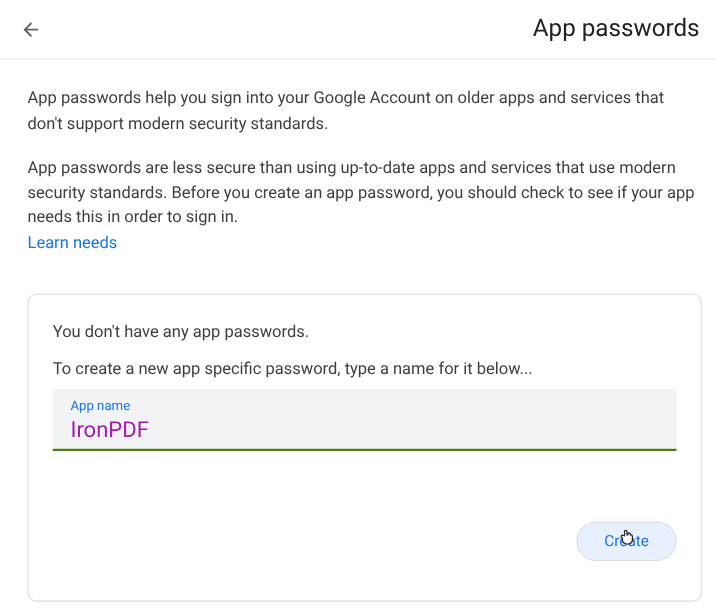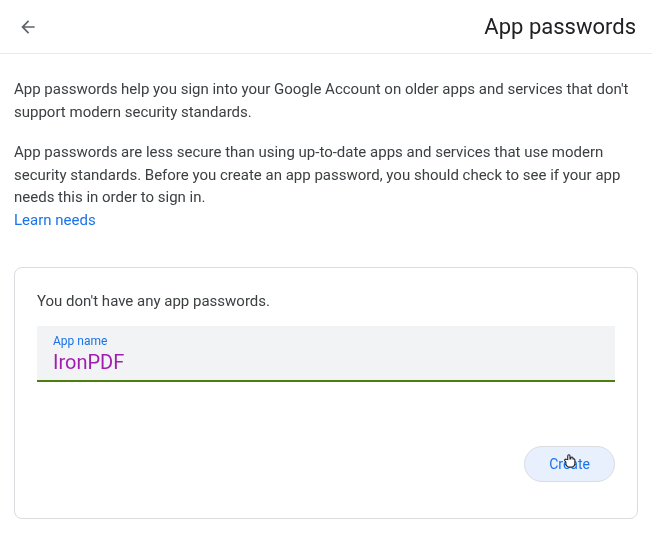--- a/index.html
+++ b/index.html
@@ -35,20 +35,21 @@
       height: 20px;
       fill: #5f6368;
     }
     .header-title {
       font-size: 22px;
       font-weight: 400;
       color: #202124;
     }
     .content {
       padding: 24px 14px 0 14px;
+      margin-left: 11px;
     }
     .description {
       font-size: 15px;
       line-height: 1.5;
       color: #3c4043;
       margin-bottom: 18px;
     }
     .learn-more {
       color: #1a73e8;
       text-decoration: none;
@@ -135,20 +136,21 @@
 <div class="content">
   <p class="description">App passwords help you sign into your Google Account on older apps and services that don't support modern security standards.</p>
   <p class="description">
     <span>App passwords are less secure than using up-to-date apps and services that use modern security standards. Before you create an app password, you should check to see if your app needs this in order to sign in.</span>
     <br>
     <a class="learn-more">Learn needs</a>
   </p>
 
   <div class="card">
     <p class="card-title">You don't have any app passwords.</p>
+    <p class="card-instruction">To create a new app specific password, type a name for it below...</p>
 
     <div class="input-container">
       <label class="input-label">App name</label>
       <input class="input-field" type="text" value="IronPDF" style="">
     </div>
 
     <div class="button-row">
       <button class="create-button">
         <span>Create</span>
         <span class="cursor-icon">

